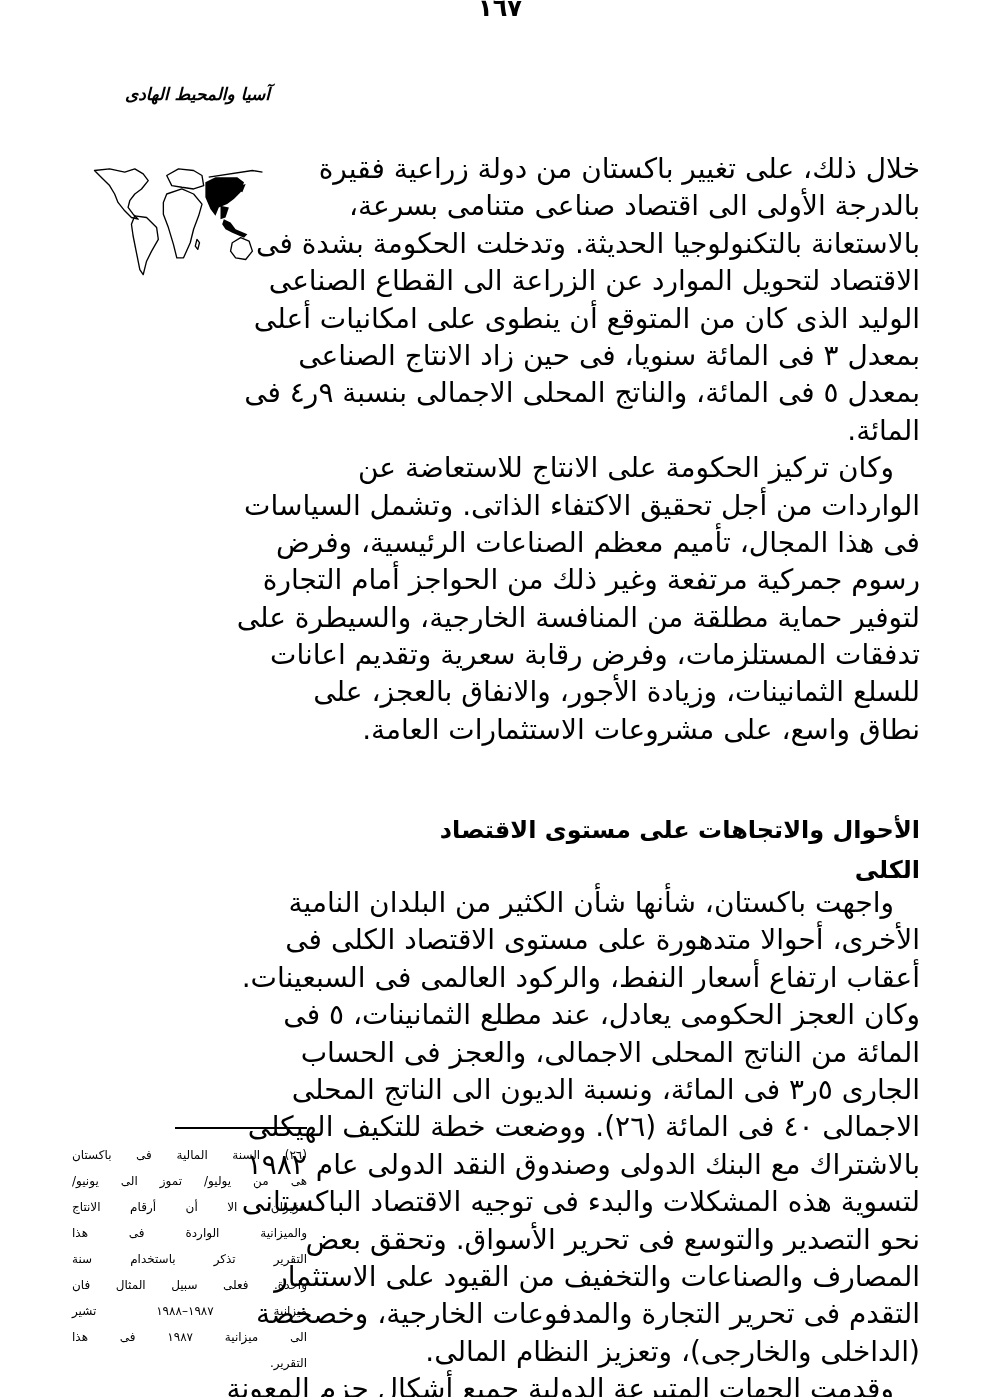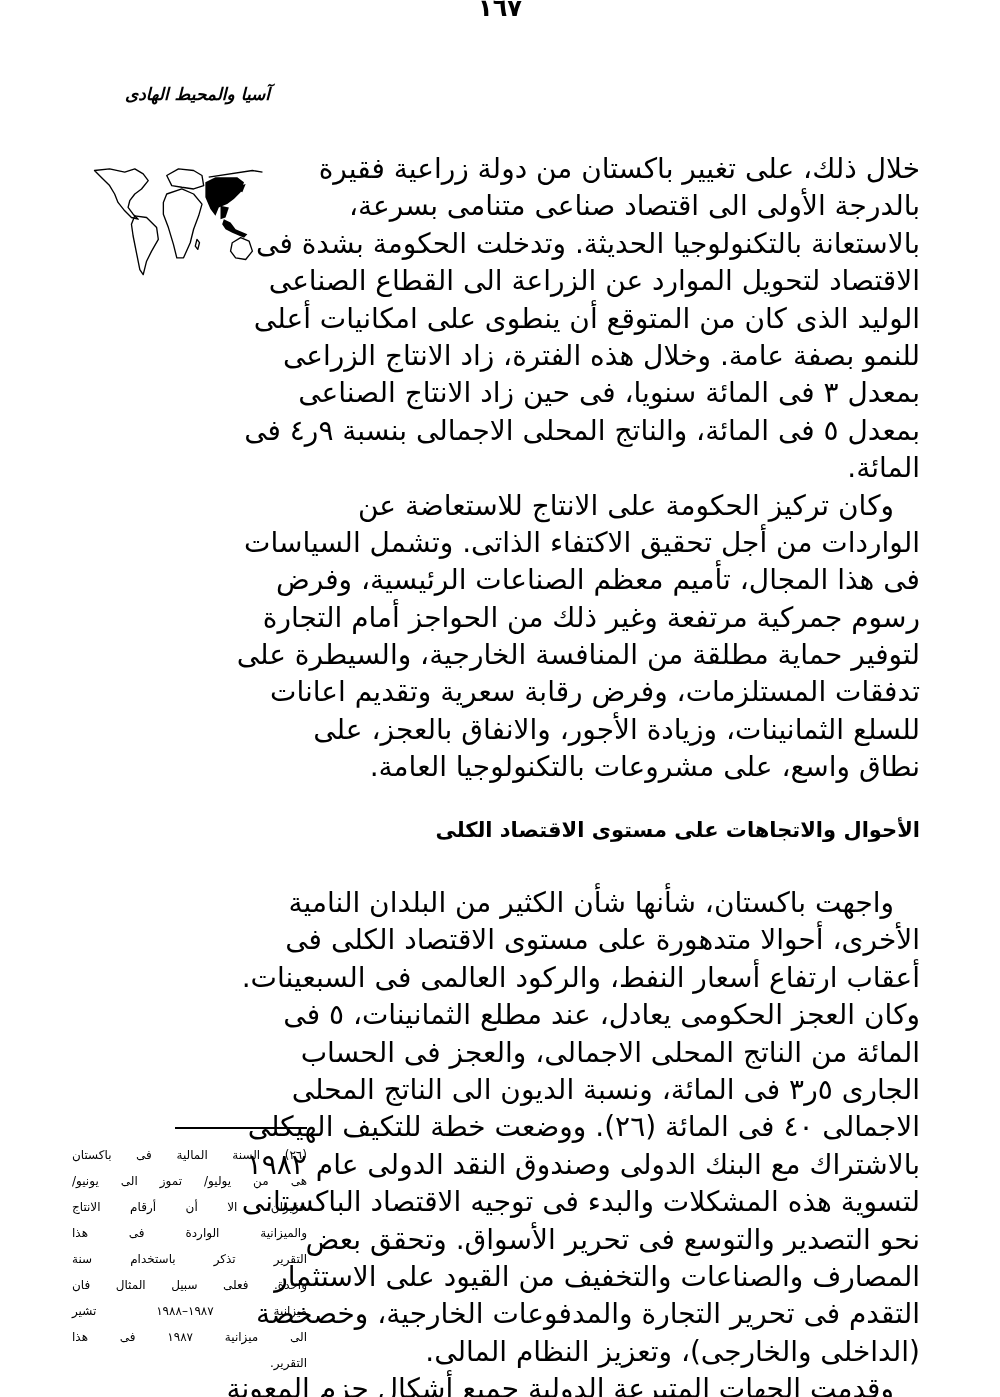--- a/index.html
+++ b/index.html
@@ -24,21 +24,21 @@
     }
     .line {
       display: block; font-size: 28px; line-height: 37.4px; height: 37.4px;
       white-space: nowrap; text-align: justify; text-align-last: justify;
     }
     .line.last { text-align-last: right; }
     .line.indent { padding-right: 26px; }
     .section-title {
       position: absolute; top: 810px; left: 372px; width: 548px;
       direction: rtl; text-align: right;
-      font-size: 21px; font-weight: bold; line-height: 40px;
+      font-size: 24px; font-weight: bold; line-height: 40px;
     }
     .main-column-2 { top: 884px; }
     .footnote-rule {
       position: absolute; top: 1127px; left: 175px; width: 132px; height: 2px; background: #000;
     }
     .footnote {
       position: absolute; top: 1142px; left: 72px; width: 235px;
       direction: rtl;
     }
     .footnote .line { font-size: 12px; line-height: 26px; height: 26px; }
@@ -72,34 +72,33 @@
   <path d="M158,30 L210,22 L222,24" fill="none" stroke="#000" stroke-width="1.6"></path>
 </svg>
 
 <div class="main-column">
   <div>
     <span class="line">خلال ذلك، على تغيير باكستان من دولة زراعية فقيرة</span>
     <span class="line">بالدرجة الأولى الى اقتصاد صناعى متنامى بسرعة،</span>
     <span class="line">بالاستعانة بالتكنولوجيا الحديثة. وتدخلت الحكومة بشدة فى</span>
     <span class="line">الاقتصاد لتحويل الموارد عن الزراعة الى القطاع الصناعى</span>
     <span class="line">الوليد الذى كان من المتوقع أن ينطوى على امكانيات أعلى</span>
-    <span class="line">للنمو بصفة عامة. وخلال هذه الفترة، زاد الانتاج الزراعى</span>
     <span class="line">بمعدل ٣ فى المائة سنويا، فى حين زاد الانتاج الصناعى</span>
     <span class="line">بمعدل ٥ فى المائة، والناتج المحلى الاجمالى بنسبة ٩ر٤ فى</span>
     <span class="line last">المائة.</span>
   </div>
   <div>
     <span class="line indent">وكان تركيز الحكومة على الانتاج للاستعاضة عن</span>
     <span class="line">الواردات من أجل تحقيق الاكتفاء الذاتى. وتشمل السياسات</span>
     <span class="line">فى هذا المجال، تأميم معظم الصناعات الرئيسية، وفرض</span>
     <span class="line">رسوم جمركية مرتفعة وغير ذلك من الحواجز أمام التجارة</span>
     <span class="line">لتوفير حماية مطلقة من المنافسة الخارجية، والسيطرة على</span>
     <span class="line">تدفقات المستلزمات، وفرض رقابة سعرية وتقديم اعانات</span>
     <span class="line">للسلع الثمانينات، وزيادة الأجور، والانفاق بالعجز، على</span>
-    <span class="line last">نطاق واسع، على مشروعات بالتكنولوجيا العامة.</span>
+    <span class="line last">نطاق واسع، على مشروعات الاستثمارات العامة.</span>
   </div>
 </div>
 
 <div class="section-title">الأحوال والاتجاهات على مستوى الاقتصاد الكلى</div>
 
 <div class="main-column main-column-2">
   <div>
     <span class="line indent">واجهت باكستان، شأنها شأن الكثير من البلدان النامية</span>
     <span class="line">الأخرى، أحوالا متدهورة على مستوى الاقتصاد الكلى فى</span>
     <span class="line">أعقاب ارتفاع أسعار النفط، والركود العالمى فى السبعينات.</span>

